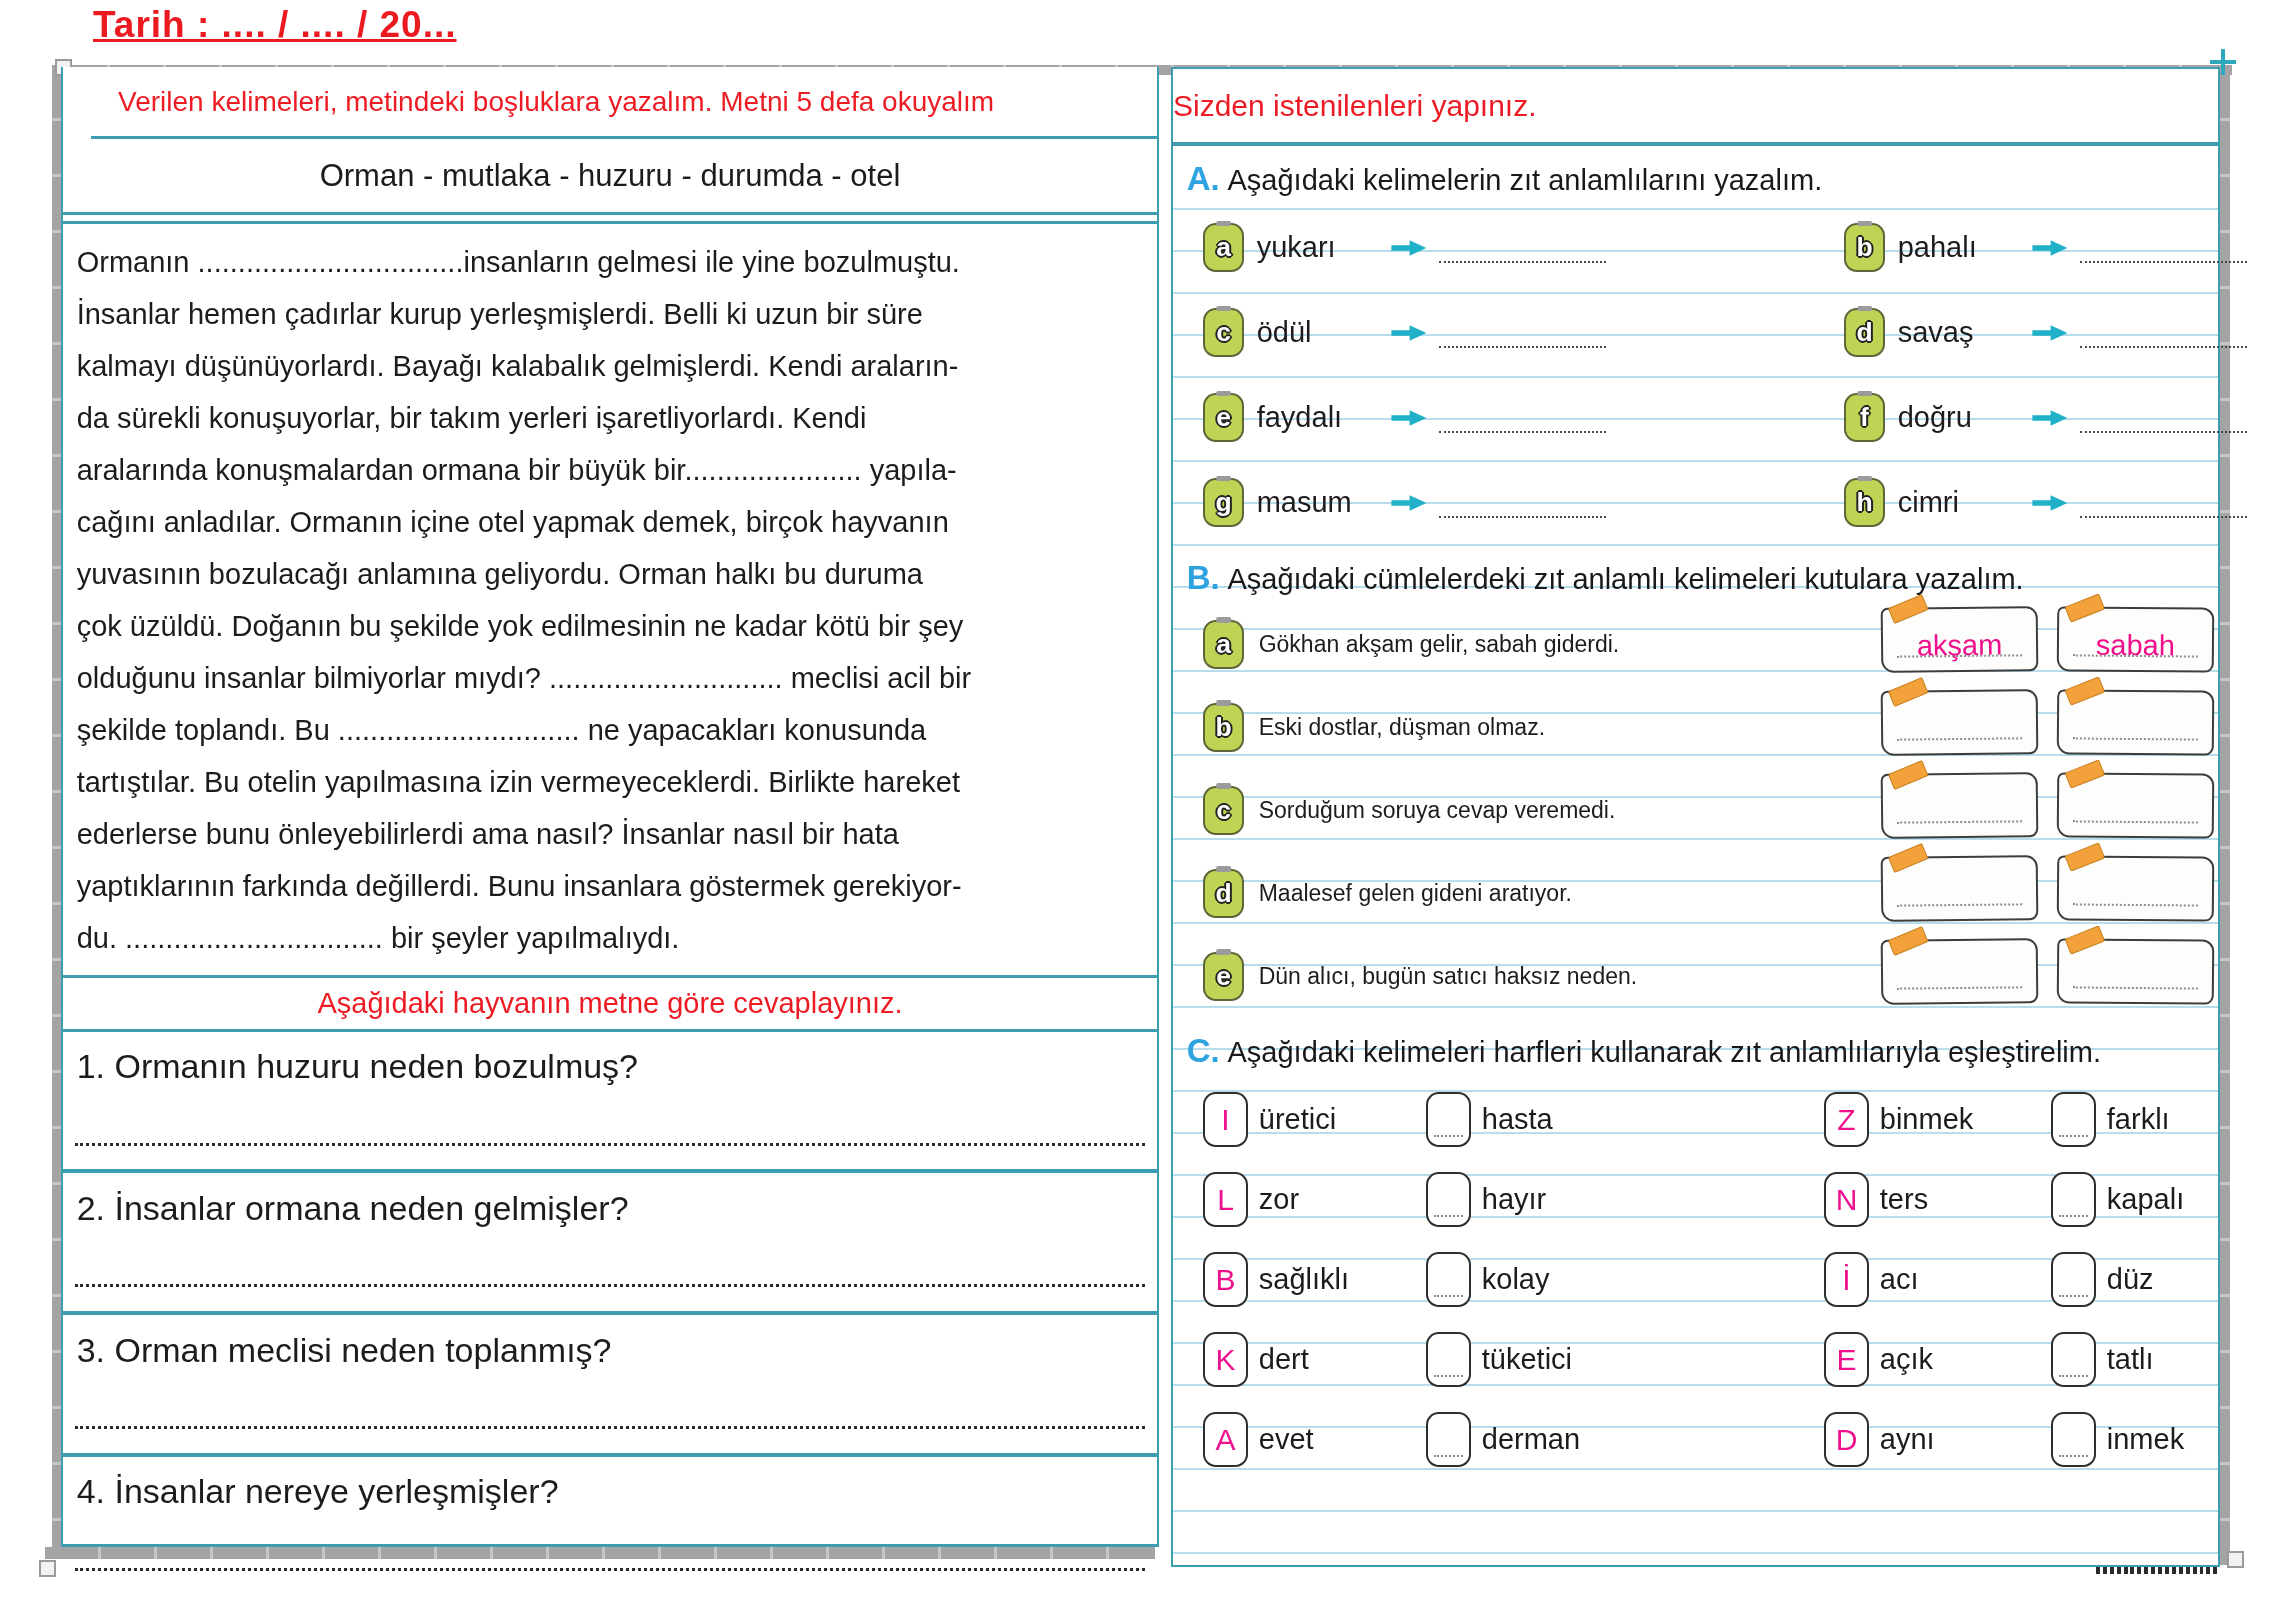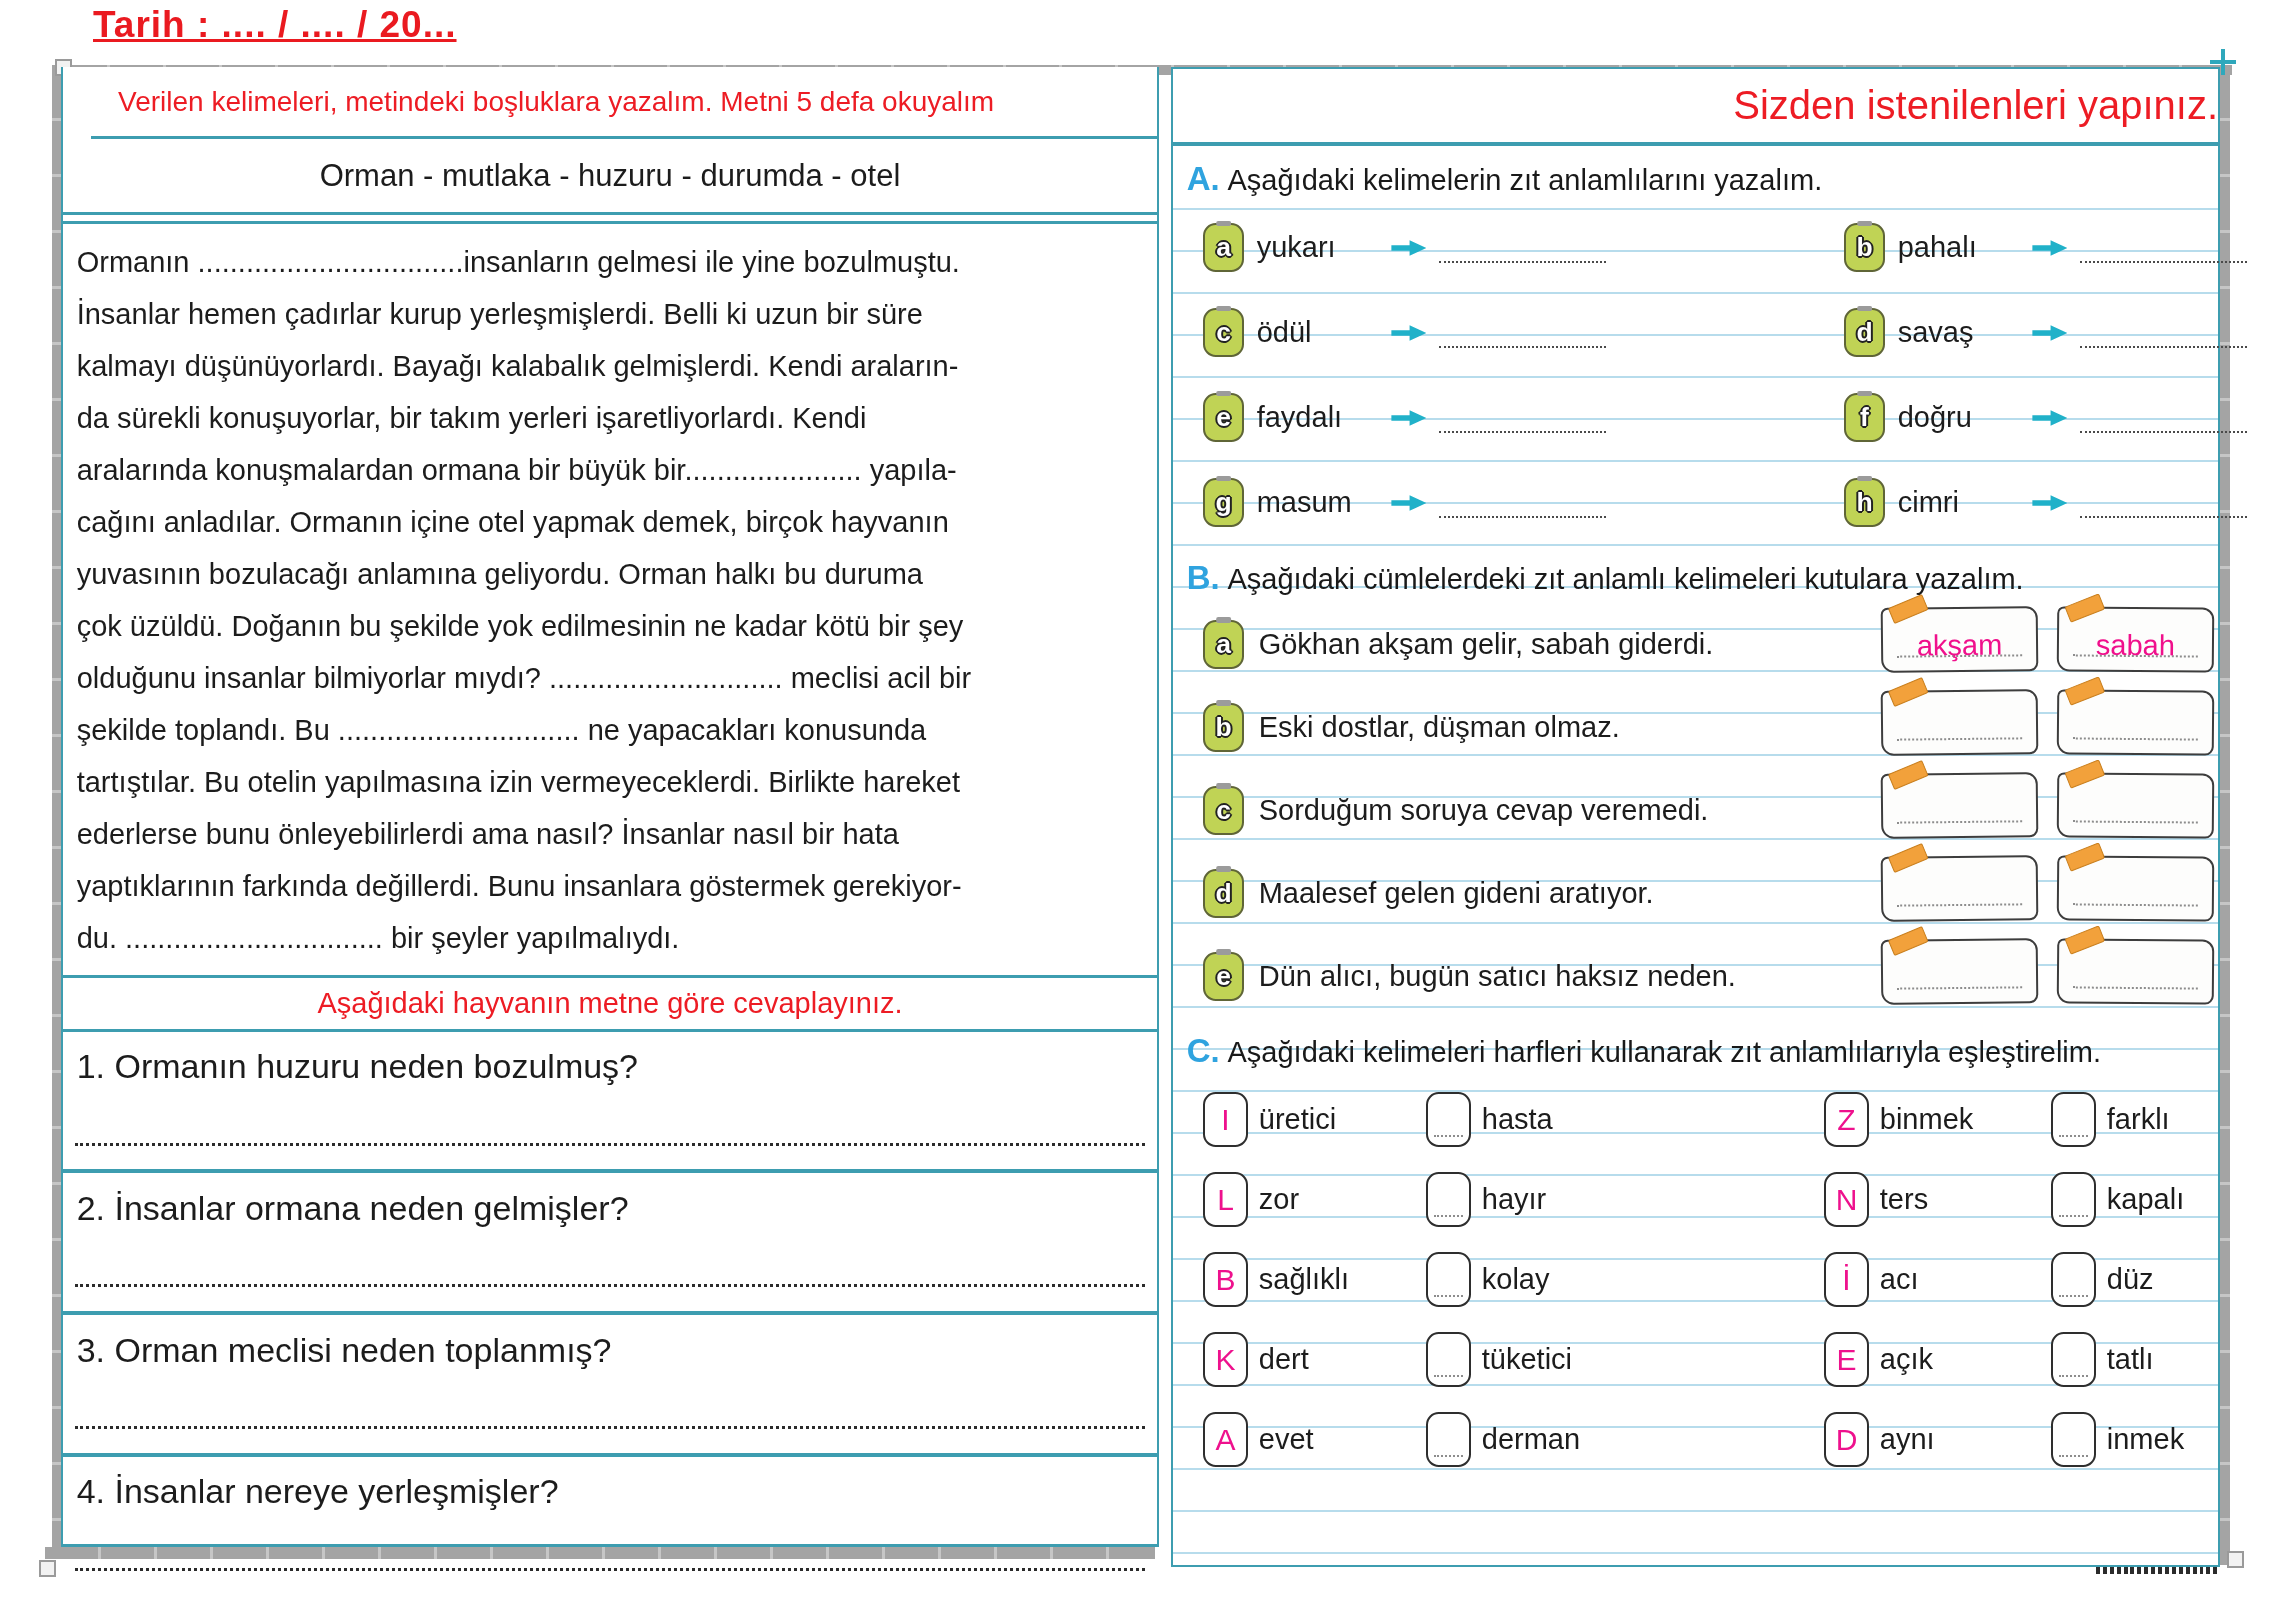--- a/index.html
+++ b/index.html
@@ -38,21 +38,21 @@
               color:#ed1c24;font-size:29px;border-bottom:3.9px solid #3d9db0;}
   .question{position:relative;border-bottom:4.9px solid #3d9db0;height:122px;padding:15.7px 13.7px 0 13.7px;font-size:34px;}
   .question:last-child{border-bottom:none;}
   .qdots{position:absolute;left:11.8px;right:11.8px;bottom:23.5px;border-bottom:3.9px dotted #2b2b2b;}
 
   
   .rpanel{position:absolute;left:1171px;top:67px;width:1049px;height:1500px;box-sizing:border-box;
           border:2.9px solid #3d9db0;background:#fff;}
   .rp-rules{position:absolute;left:0;right:0;top:99px;bottom:5.9px;pointer-events:none;
             background:repeating-linear-gradient(180deg,transparent 0 40px,#b7dcec 40px 42px);}
-  .rp-header{position:relative;height:73px;line-height:73px;text-align:right;color:#ed1c24;font-size:40px;
+  .rp-header{position:relative;height:73px;line-height:73px;text-align:left;color:#ed1c24;font-size:30px;
              border-bottom:4.9px solid #3d9db0;background:#fff;}
   .rp-body{position:absolute;left:0;right:0;top:77px;bottom:0;}
   .instr{padding:13.7px 0 0 13.7px;font-size:29px;color:#191919;}
   .instr .slbl{color:#2fa3df;font-size:33px;font-weight:bold;margin-right:7.8px;}
 
   
   .badge{position:relative;flex:0 0 auto;width:37px;height:45px;background:#c0d355;border:2px solid #5f6537;
          border-radius:12.7px;display:flex;align-items:center;justify-content:center;}
   .badge:before{content:"";position:absolute;top:-4.9px;left:50%;transform:translateX(-50%);
                 width:15.7px;height:5.9px;background:#9b9b9b;border-radius:2px;}
@@ -64,21 +64,21 @@
 
   
   .a-grid{display:grid;grid-template-columns:641px 1fr;grid-auto-rows:85px;margin-top:7.8px;padding-left:30px;}
   .a-item{display:flex;align-items:center;gap:12.7px;}
   .a-word{width:122px;font-size:29px;}
   .a-dots{width:167px;border-bottom:2.9px dotted #4a4a4a;height:29px;}
 
   
   .b-rows{margin-top:5.9px;}
   .b-row{position:relative;height:83px;display:flex;align-items:center;gap:14.7px;padding-left:30px;}
-  .b-sentence{font-size:29px;}
+  .b-sentence{font-size:23px;}
   .note{position:absolute;top:3.9px;width:153px;height:61px;background:#fdfdfc;border:2.9px solid #3d3d3d;
         border-radius:6.9px 11.8px 8.8px 12.7px;}
   .note.n1{left:708px;transform:rotate(-.6deg);}
   .note.n2{left:884px;transform:rotate(.5deg);}
   .note:before{content:"";position:absolute;top:-8.8px;left:6.9px;width:35px;height:14.7px;background:#f2a13b;
                border:1px solid #c97f1d;border-radius:2px;transform:rotate(-22deg);}
   .ndots{position:absolute;left:9%;right:9%;bottom:12.7px;border-bottom:2.9px dotted #8d8d8d;}
   .nword{position:absolute;left:0;right:0;bottom:7.8px;text-align:center;color:#f0108c;font-size:29px;}
 
   

